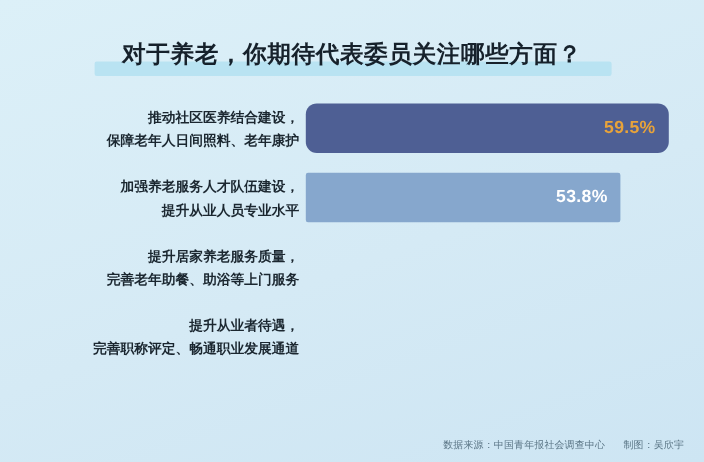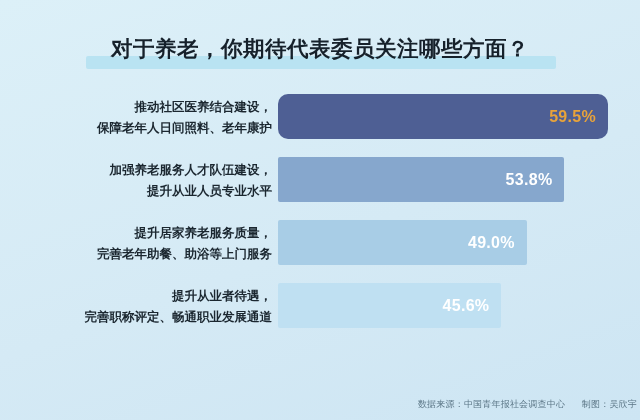--- a/index.html
+++ b/index.html
@@ -92,21 +92,21 @@
     font-weight: bold;
     letter-spacing: 0.3px;
   }
   
   .footer {
     position: absolute;
     left: 0;
     bottom: 9px;
     width: 640px;
     text-align: right;
-    padding-right: 3px;
+    padding-right: 18px;
     box-sizing: border-box;
     font-size: 9px;
     color: #5b7686;
     letter-spacing: 0.2px;
   }
   .footer span { margin-left: 14px; }
 </style>
 </head>
 <body>
 
@@ -142,36 +142,26 @@
           <span class="bar-value" id="val2" style="color: rgb(255, 255, 255);">53.8%</span>
         </div>
       </div>
     </div>
 
     <div class="row">
       <div class="row-label">
         <div>提升居家养老服务质量，</div>
         <div>完善老年助餐、助浴等上门服务</div>
       </div>
-      <div class="bar-track">
-        <div class="bar" id="bar3" style="width: 75.4%; background: rgb(168, 205, 230);">
-          <span class="bar-value" id="val3" style="color: rgb(255, 255, 255);">49.0%</span>
-        </div>
-      </div>
     </div>
 
     <div class="row">
       <div class="row-label">
         <div>提升从业者待遇，</div>
         <div>完善职称评定、畅通职业发展通道</div>
-      </div>
-      <div class="bar-track">
-        <div class="bar" id="bar4" style="width: 67.7%; background: rgb(191, 224, 242);">
-          <span class="bar-value" id="val4" style="color: rgb(255, 255, 255);">45.6%</span>
-        </div>
       </div>
     </div>
 
   </div>
 
   <div class="footer">
     <span>数据来源：中国青年报社会调查中心</span>
     <span>制图：吴欣宇</span>
   </div>
 

